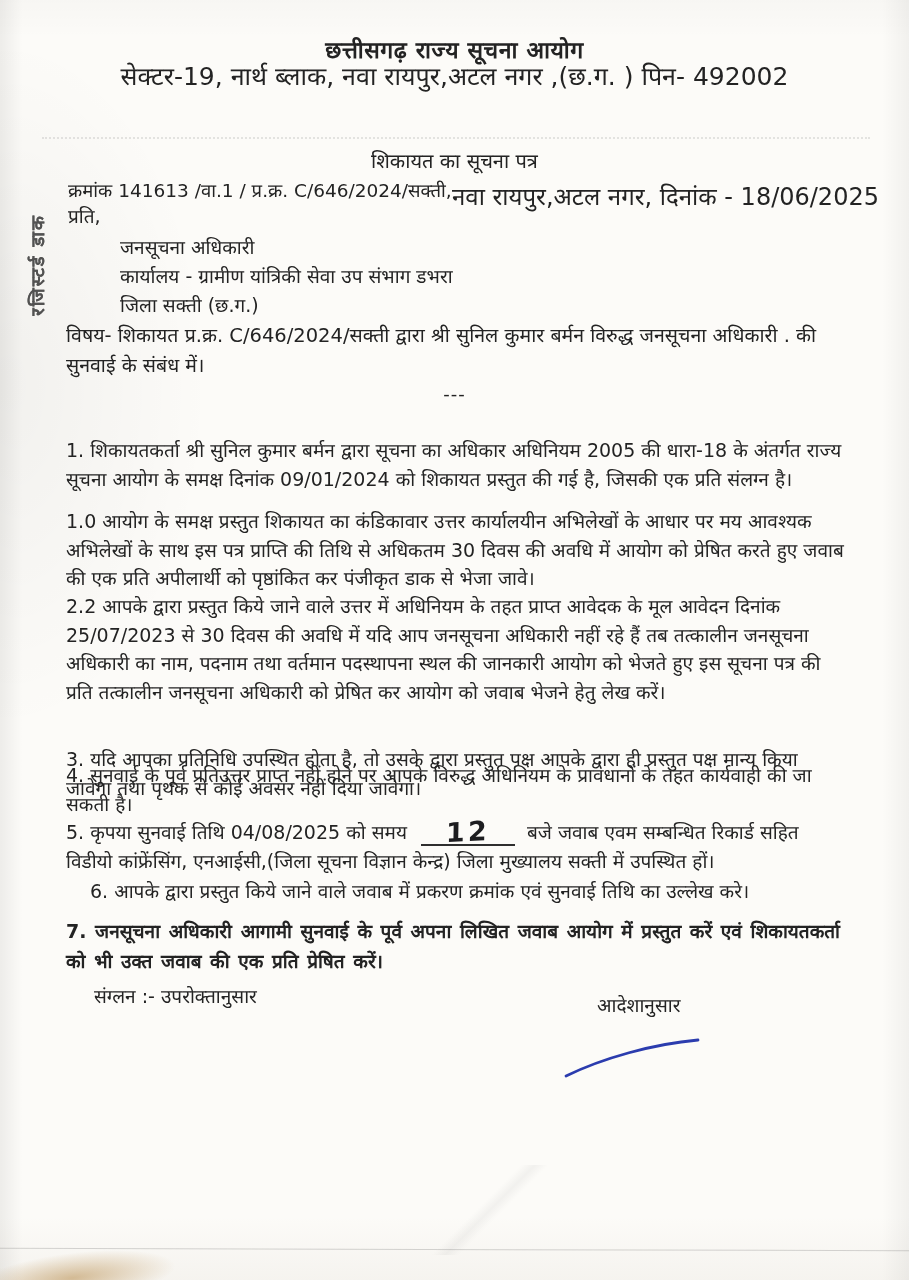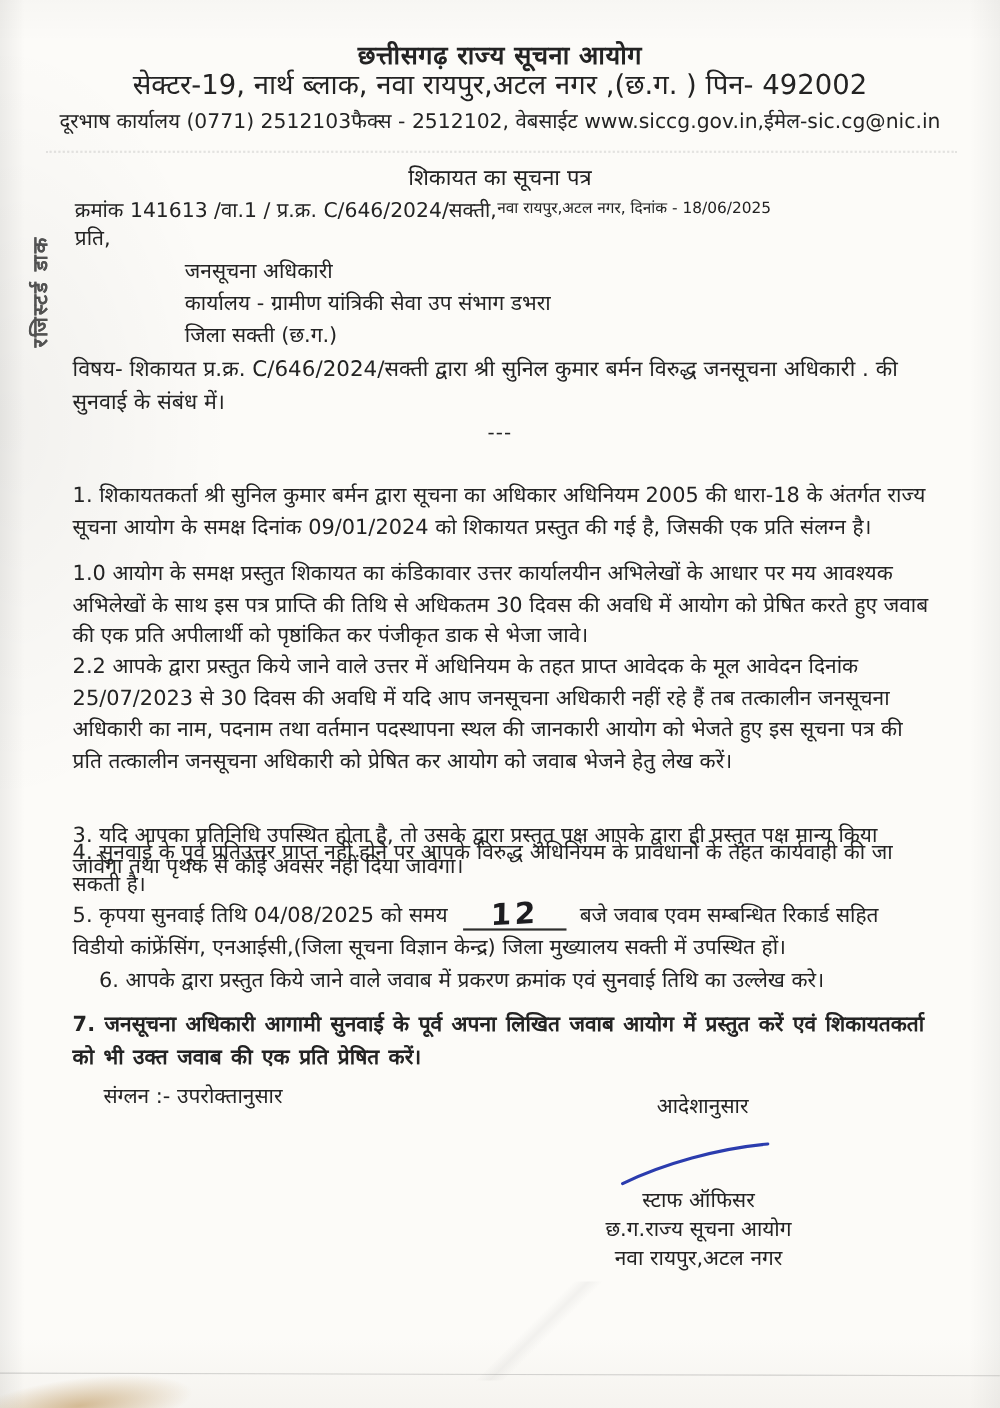--- a/index.html
+++ b/index.html
@@ -19,23 +19,23 @@
       #fcfbf8;
   }
   .abs{position:absolute;}
   .centered{left:0;width:100%;text-align:center;}
   .org-name{top:33px;font-size:23px;font-weight:bold;letter-spacing:0.5px;}
   .addr1{top:58px;font-size:25px;}
   .addr2{top:96px;font-size:18.5px;}
   .header-rule{left:42px;top:137px;width:828px;border-top:2px dotted rgba(140,140,140,0.22);}
   .doc-title{top:147px;font-size:20px;}
   .ref-no{left:68px;top:177px;font-size:18.5px;font-weight:500;}
-  .place-date{left:452px;top:179px;font-size:14px;}
+  .place-date{left:452px;top:179px;font-size:24px;}
   .salutation{left:68px;top:203px;font-size:19px;}
-  .recipient{left:120px;top:233px;font-size:19px;line-height:29px;margin-left:48px;}
+  .recipient{left:120px;top:233px;font-size:19px;line-height:29px;}
   .subject{left:66px;top:321px;width:780px;font-size:19.5px;line-height:30px;}
   .separator{top:383px;font-size:18px;letter-spacing:1px;}
   .para{left:66px;width:778px;font-size:19px;line-height:28.5px;}
   .p1{top:436px;}
   .p21{top:507px;}
   .p22{top:592px;}
   .p3{top:701px;margin-top:44px;}
   .p4{top:761px;}
   .p5{top:818px;}
   .p6{top:877px;margin-left:24px;}
@@ -74,21 +74,20 @@
 </style>
 </head>
 <body>
 
 <div class="page">
 
   <div class="abs stamp">रजिस्टर्ड डाक</div>
 
   <div class="abs centered org-name">छत्तीसगढ़ राज्य सूचना आयोग</div>
   <div class="abs centered addr1">सेक्टर-19, नार्थ ब्लाक, नवा रायपुर,अटल नगर ,(छ.ग. ) पिन- 492002</div>
-  <div class="abs centered addr2">दूरभाष कार्यालय (0771) 2512103फैक्स - 2512102, वेबसाईट www.siccg.gov.in,ईमेल-sic.cg@nic.in</div>
   <div class="abs header-rule"></div>
 
   <div class="abs centered doc-title">शिकायत का सूचना पत्र</div>
   <div class="abs ref-no">क्रमांक 141613 /वा.1 / प्र.क्र. C/646/2024/सक्ती,</div>
   <div class="abs place-date">नवा रायपुर,अटल नगर, दिनांक - 18/06/2025</div>
 
   <div class="abs salutation">प्रति,</div>
   <div class="abs recipient">
     <div>जनसूचना अधिकारी</div>
     <div>कार्यालय - ग्रामीण यांत्रिकी सेवा उप संभाग डभरा</div>
@@ -111,23 +110,18 @@
   <div class="abs para p6">6. आपके द्वारा प्रस्तुत किये जाने वाले जवाब में प्रकरण क्रमांक एवं सुनवाई तिथि का उल्लेख करे।</div>
   <div class="abs para p7">7. जनसूचना अधिकारी आगामी सुनवाई के पूर्व अपना लिखित जवाब आयोग में प्रस्तुत करें एवं शिकायतकर्ता को भी उक्त जवाब की एक प्रति प्रेषित करें।</div>
 
   <div class="abs enclosure">संग्लन :- उपरोक्तानुसार</div>
   <div class="abs by-order">आदेशानुसार</div>
 
   <svg class="abs signature-svg" width="150" height="48" viewBox="0 0 150 48">
     <path d="M8,42 C45,24 95,10 140,6" fill="none" stroke="#2b3cae" stroke-width="2.8" stroke-linecap="round"></path>
   </svg>
 
-  <div class="abs signatory">
-    <div>स्टाफ ऑफिसर</div>
-    <div>छ.ग.राज्य सूचना आयोग</div>
-    <div>नवा रायपुर,अटल नगर</div>
-  </div>
 
   <div class="abs crease-mark"></div>
   <div class="abs scan-line-bottom"></div>
   <div class="abs corner-blob"></div>
 
 </div>
 
 </body></html>

